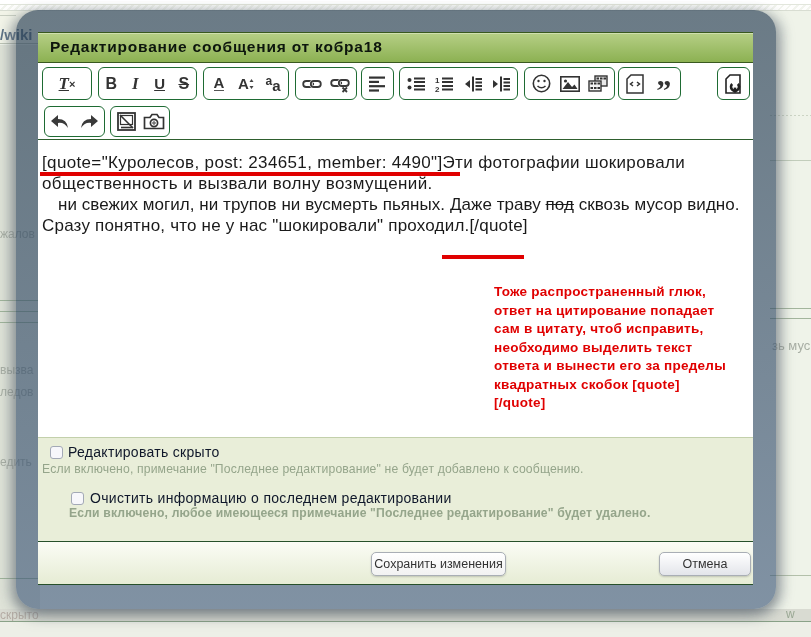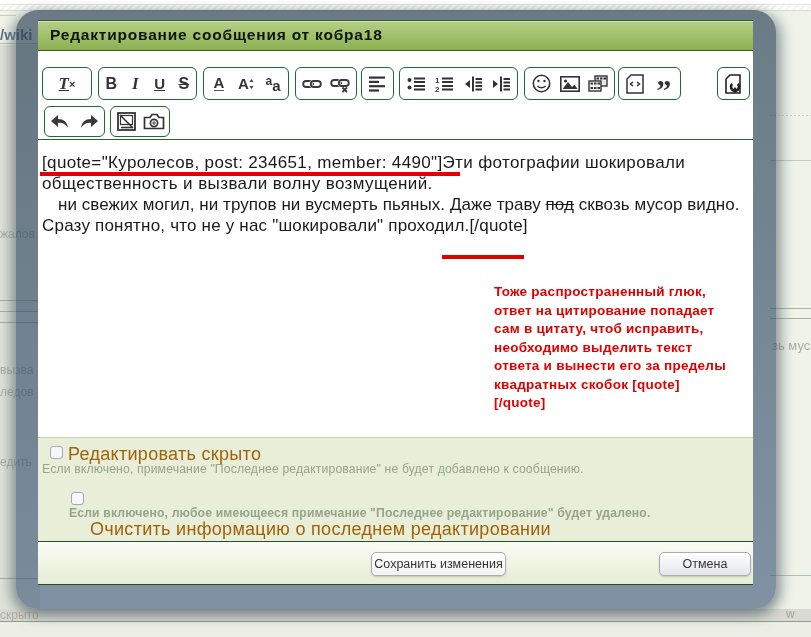--- a/index.html
+++ b/index.html
@@ -31,21 +31,21 @@
 #bgbtxt { left:0; top:608px; color:#b5aca4; font-size:12px; }
 #bgbw { left:786px; top:607px; color:#9aa894; font-size:12px; }
 
 
 #frame { left:16px; top:10px; width:760px; height:599px; border-radius:22px;
   background:linear-gradient(rgba(42,64,85,0.67), rgba(60,86,120,0.62));
   box-shadow:0 7px 14px rgba(90,100,110,.55), -7px 2px 12px rgba(110,120,130,.4), 7px 2px 12px rgba(110,120,130,.4); }
 #inner { left:38px; top:33px; width:715px; height:552px; background:#fff; }
 
 
-#titlebar { left:38px; top:20px; width:715px; height:31px;
+#titlebar { left:38px; top:32px; width:715px; height:31px;
   background:linear-gradient(#b6cf86,#8cb152); box-shadow:inset 0 1px 0 rgba(255,255,255,.35);
   border-top:1px solid #39591f; border-bottom:1px solid #39591f;
   font:bold 15.5px "Liberation Sans",sans-serif; color:#0d160d;
   line-height:28px; padding-left:12px; letter-spacing:0.8px; }
 
 
 .tbg { position:absolute; border:1px solid #1e6b33; border-radius:6px; background:#fff;
   display:flex; align-items:center; justify-content:space-evenly; }
 .r1 { top:67px; height:33px; }
 .r2 { top:106px; height:31px; }
@@ -54,21 +54,21 @@
 #tbsep { left:38px; top:139px; width:715px; height:1px; background:#2e5e2e; }
 
 
 #msg { left:42px; top:152px; width:705px; font-size:17px; line-height:21px; color:#1a1a1a; white-space:nowrap; letter-spacing:0.1px; }
 .redline { background:#e00000; height:4px; }
 #ann { left:494px; top:283px; width:280px; font-weight:bold; font-size:13.5px; line-height:18.5px; color:#e00000; white-space:nowrap; letter-spacing:0.25px; }
 
 
 #cbsec { left:38px; top:437px; width:715px; height:104px; background:#e9eed9; border-top:1px solid #c3d0ab; }
 .cb { position:absolute; width:13px; height:13px; background:#f7f7fb; border:1px solid #a3a9b6; border-radius:3px; }
-.cblabel { position:absolute; font-size:18px; color:#a16207; letter-spacing:0.3px; }
+.cblabel { position:absolute; font-size:14px; color:#0f172a; letter-spacing:0.3px; }
 .cbhint { position:absolute; font-size:12.2px; color:#95a58b; letter-spacing:0.15px; }
 
 
 #btnbar { left:38px; top:541px; width:715px; height:44px; background:linear-gradient(#fbfcf5,#e6ecd4); border-top:1px solid #27502a; border-bottom:1px solid #27502a; }
 .btn { position:absolute; top:552px; height:24px; border:1px solid #a9aeb5; border-radius:5px;
   font-size:12.5px; color:#333; text-align:center; line-height:22px; white-space:nowrap;
   background:linear-gradient(#ffffff,#e3e5ea); box-shadow:0 1px 2px rgba(0,0,0,.18); }
 .ic { display:block; }
 </style>
 </head>
@@ -297,19 +297,19 @@
   <div class="abs redline" style="left:40px;top:172px;width:420px;"></div>
   <div class="abs redline" style="left:442px;top:255px;width:82px;"></div>
 
   <div class="abs" id="ann">Тоже распространенный глюк,<br>ответ на цитирование попадает<br>сам в цитату, чтоб исправить,<br>необходимо выделить текст<br>ответа и вынести его за пределы<br>квадратных скобок [quote]<br>[/quote]</div>
 
   <div class="abs" id="cbsec"></div>
   <div class="cb" style="left:50px;top:446px;"></div>
   <div class="cblabel" style="left:68px;top:444px;">Редактировать скрыто</div>
   <div class="cbhint" style="left:42px;top:462px;">Если включено, примечание "Последнее редактирование" не будет добавлено к сообщению.</div>
   <div class="cb" style="left:71px;top:492px;"></div>
-  <div class="cblabel" style="left:90px;top:490px;margin-top:29px;">Очистить информацию о последнем редактировании</div>
+  <div class="cblabel" style="left:90px;top:490px;">Очистить информацию о последнем редактировании</div>
   <div class="cbhint" style="left:69px;top:506px;font-weight:bold;">Если включено, любое имеющееся примечание "Последнее редактирование" будет удалено.</div>
 
   <div class="abs" id="btnbar"></div>
   <div class="btn" style="left:371px;width:135px;background:linear-gradient(#ffffff,#f2f2f2);">Сохранить изменения</div>
   <div class="btn" style="left:659px;width:92px;">Отмена</div>
 </div>
 
 </body></html>

